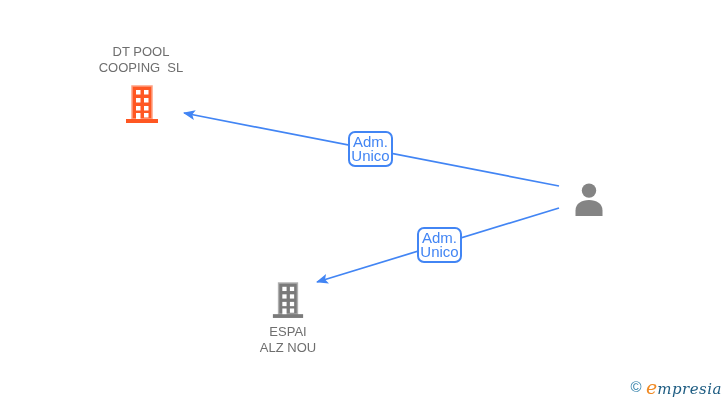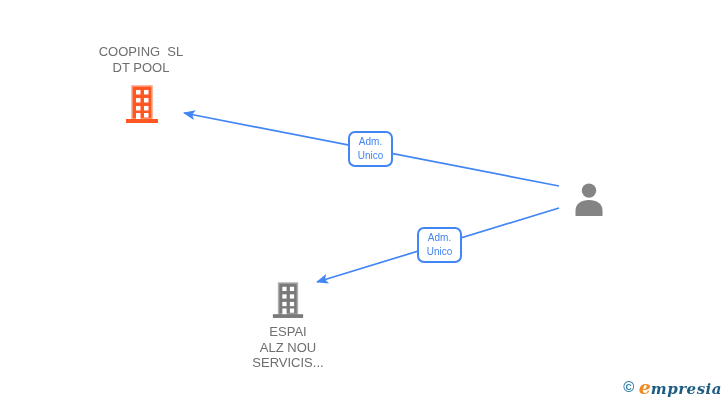--- a/index.html
+++ b/index.html
@@ -4,23 +4,23 @@
 <style>
   html,body{margin:0;padding:0;background:#ffffff;}
   body{font-family:"Liberation Sans",sans-serif;}
   #canvas{position:relative;width:728px;height:400px;background:#ffffff;overflow:hidden;}
   .edge-layer{position:absolute;left:0;top:0;}
   .edge-line{stroke:var(--edge);stroke-width:1.7;fill:none;}
   .node-label{position:absolute;text-align:center;color:var(--node-text);font-size:13px;line-height:15.5px;cursor:pointer;}
   .node-line{display:block;white-space:pre;}
   .node-icon{position:absolute;cursor:pointer;}
   .edge-label{position:absolute;width:45px;box-sizing:border-box;background:#ffffff;border:2px solid var(--edge);
-              border-radius:7px;color:var(--edge);font-size:10px;line-height:14px;text-align:center;padding:2px 0;}
+              border-radius:7px;color:var(--edge);font-size:15px;line-height:14px;text-align:center;padding:2px 0;}
   .edge-label span{display:block;}
-  .watermark{position:absolute;right:6px;bottom:2px;white-space:nowrap;cursor:pointer;font-weight:bold;}
+  .watermark{position:absolute;right:6px;bottom:2px;white-space:nowrap;cursor:pointer;}
   .wm-symbol{color:var(--logo-symbol);font-size:15px;vertical-align:2px;}
   .wm-brand{font-family:"DejaVu Serif",serif;font-style:italic;}
   .wm-initial{color:var(--logo-initial);font-size:19px;}
   .wm-rest{color:var(--logo-text);font-size:15px;letter-spacing:0.5px;}
 </style>
 </head>
 <body>
 
 <div id="canvas">
 
@@ -28,22 +28,22 @@
     <defs>
       <marker id="arrowhead" markerUnits="userSpaceOnUse" markerWidth="12" markerHeight="10" viewBox="0 0 12 10" refX="11" refY="5" orient="auto">
         <path d="M0 0 L12 5 L0 10 L2.6 5 Z" style="fill:var(--edge)"></path>
       </marker>
     </defs>
     <line class="edge-line" x1="559" y1="186" x2="184" y2="113" marker-end="url(#arrowhead)"></line>
     <line class="edge-line" x1="559" y1="208" x2="317" y2="282" marker-end="url(#arrowhead)"></line>
   </svg>
 
   <div class="node-label" style="left:57px;top:44px;width:168px">
+    <span class="node-line">DT POOL</span>
     <span class="node-line">COOPING  SL</span>
-    <span class="node-line">DT POOL</span>
   </div>
   <svg class="node-icon" style="left:124px;top:84px" width="36" height="40" viewBox="0 0 36 40">
     <rect x="8" y="2" width="20" height="33" style="fill:var(--company-icon);stroke:var(--company-icon-light);stroke-width:1.5"></rect>
     <rect x="2" y="35" width="32" height="4" style="fill:var(--company-icon)"></rect>
     <rect x="12" y="6" width="4.5" height="4.5" fill="#ffffff"></rect>
       <rect x="20" y="6" width="4.5" height="4.5" fill="#ffffff"></rect>
     <rect x="12" y="14" width="4.5" height="4.5" fill="#ffffff"></rect>
       <rect x="20" y="14" width="4.5" height="4.5" fill="#ffffff"></rect>
     <rect x="12" y="22" width="4.5" height="4.5" fill="#ffffff"></rect>
       <rect x="20" y="22" width="4.5" height="4.5" fill="#ffffff"></rect>
@@ -64,21 +64,20 @@
     <rect x="12" y="14" width="4.5" height="4.5" fill="#ffffff"></rect>
       <rect x="20" y="14" width="4.5" height="4.5" fill="#ffffff"></rect>
     <rect x="12" y="22" width="4.5" height="4.5" fill="#ffffff"></rect>
       <rect x="20" y="22" width="4.5" height="4.5" fill="#ffffff"></rect>
     <rect x="12" y="29" width="4.5" height="6" fill="#ffffff"></rect>
       <rect x="20" y="29" width="4.5" height="4.5" fill="#ffffff"></rect>
   </svg>
   <div class="node-label" style="left:217px;top:324px;width:142px">
     <span class="node-line">ESPAI</span>
     <span class="node-line">ALZ NOU</span>
-    <span class="node-line">SERVICIS...</span>
   </div>
 
   <div class="edge-label" style="left:348px;top:131px">
     <span>Adm.</span>
     <span>Unico</span>
   </div>
   <div class="edge-label" style="left:417px;top:227px">
     <span>Adm.</span>
     <span>Unico</span>
   </div>

